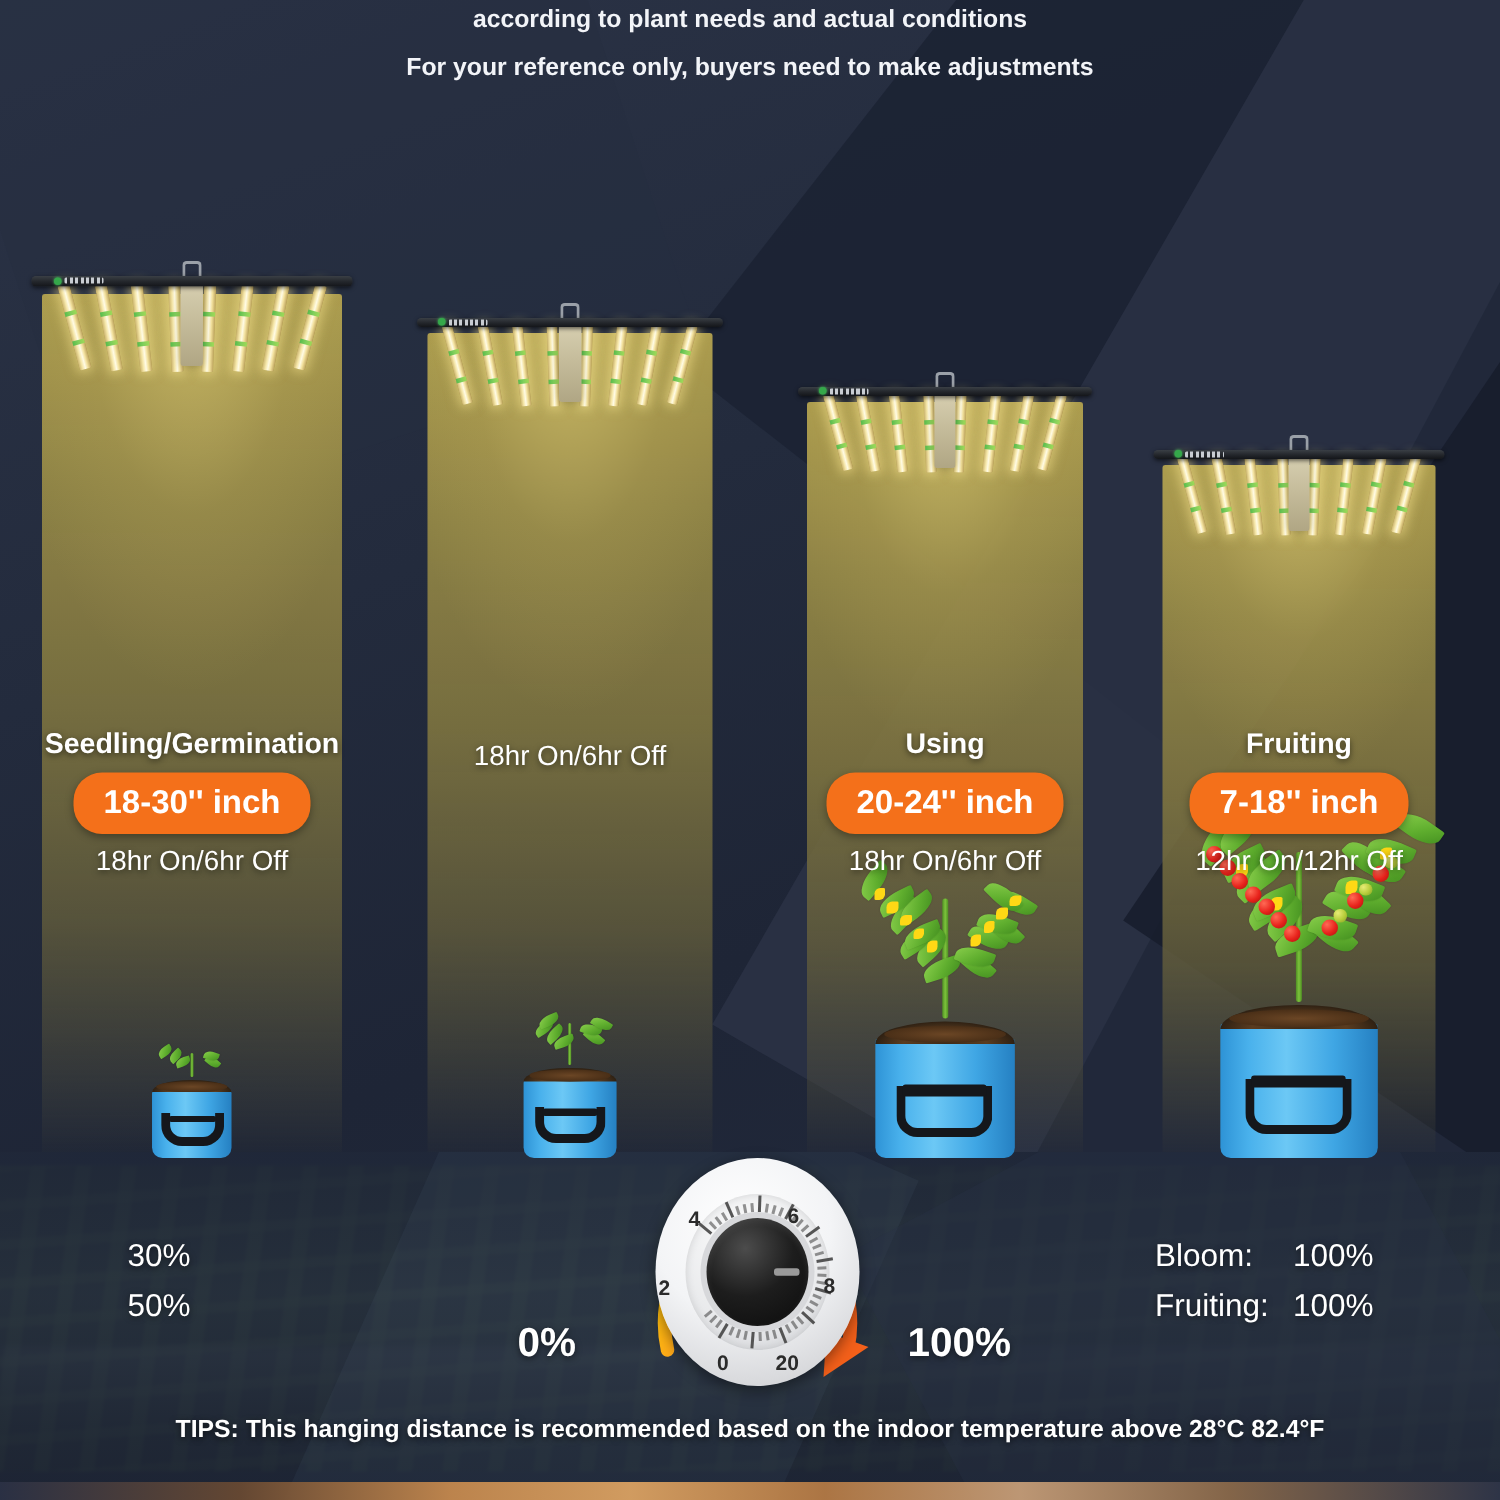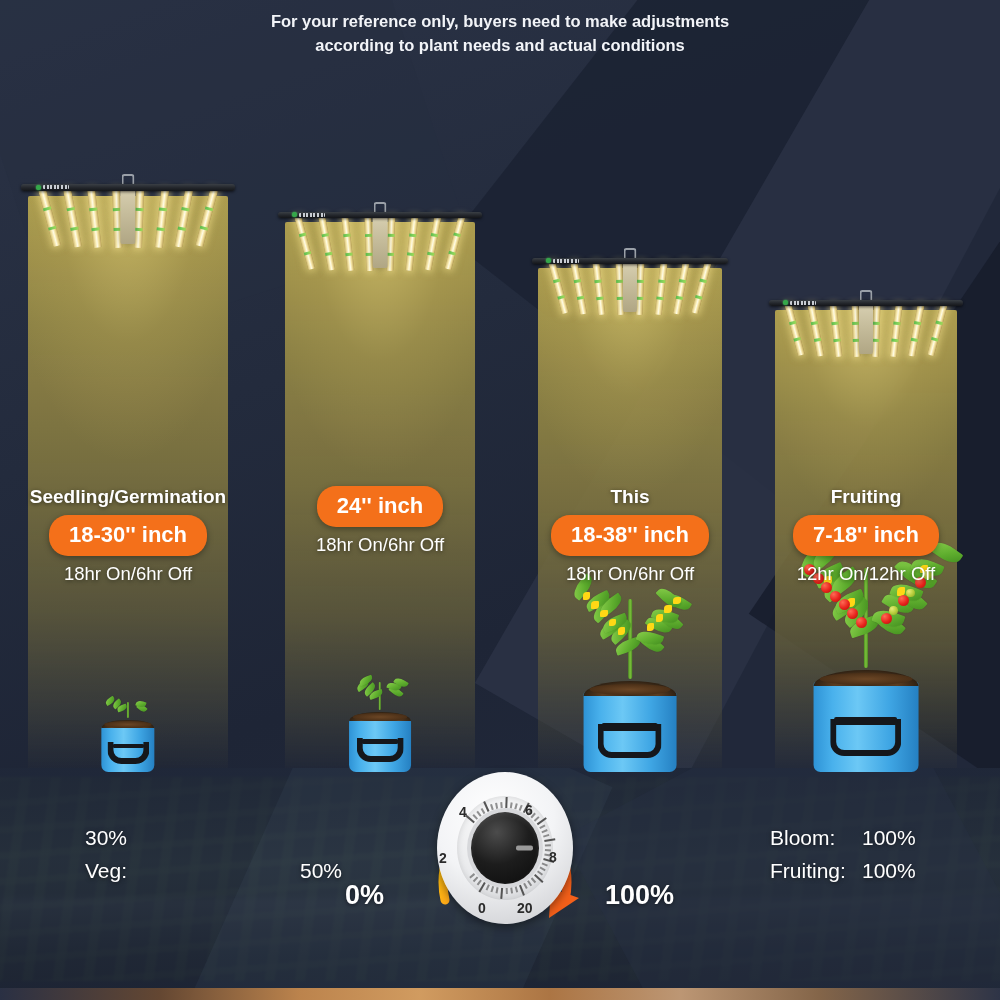--- a/index.html
+++ b/index.html
@@ -169,22 +169,22 @@
     <div class="pb-base"></div>
     <div class="pb-rows"></div>
     <div class="pb-path"></div>
     <div class="pb-tint"></div>
     <div class="pb-diag"></div>
     <div class="pb-diag2"></div>
   </div>
   <div id="bottomstrip"></div>
 
   <div id="header">
+    <div class="sub" style="margin-top:2px">according to plant needs and actual conditions</div>
     <div class="sub">For your reference only, buyers need to make adjustments</div>
-    <div class="sub" style="margin-top:2px">according to plant needs and actual conditions</div>
   </div>
 
   <div id="stages-root">
       <div class="cone" style="left: 28px; top: 196px; width: 200px; height: 578px;">
         <div class="cone-inner"></div>
         <div class="cone-glow"></div>
       </div>
       <div class="panel" style="left: 21px; top: 184px; width: 214px; height: 62px;">
         <div class="hanger"></div>
         <div class="topbar">
@@ -291,21 +291,20 @@
             <div class="seg" style="top:66%"></div>
           </div>
           <div class="bar" style="left:90%;width:7.343999999999999px;height:53.940000000000005px;transform:translateX(-50%) rotate(15deg);transform-origin:50% 0;">
             <div class="seg" style="top:32%"></div>
             <div class="seg" style="top:66%"></div>
           </div>
         </div>
         <div class="driver" style="width:14.687999999999999px;height:53.36px;"></div>
       </div>
       <div class="stageinfo" style="left: 220px; top: 486px; width: 320px;">
-        <div><span class="pill">24'' inch</span></div>
         <div class="cycle">18hr On/6hr Off</div>
       </div>
       <div class="plant" style="left: 270px; top: 542px; width: 220px; height: 230px;">
         <div class="stem" style="left:110px;bottom:62.48px;width:2.448px;height:27.36px;transform:translateX(-50%);"></div>
         <div class="leaf" style="left:98.524px;bottom:73.9712px;width:13.68px;height:7.199999999999999px;transform:rotate(-18deg);"></div>
         <div class="leaf" style="left:118.7868px;bottom:76.9712px;width:13.68px;height:7.199999999999999px;transform:rotate(41deg);"></div>
         <div class="leaf" style="left:92.7928px;bottom:78.6224px;width:13.68px;height:7.199999999999999px;transform:rotate(-42deg);"></div>
         <div class="leaf" style="left:117.49080000000001px;bottom:81.6224px;width:13.68px;height:7.199999999999999px;transform:rotate(19deg);"></div>
         <div class="leaf" style="left:85.5064px;bottom:83.27359999999999px;width:13.68px;height:7.199999999999999px;transform:rotate(-32deg);"></div>
         <div class="leaf" style="left:124.194px;bottom:86.27359999999999px;width:13.68px;height:7.199999999999999px;transform:rotate(31deg);"></div>
@@ -360,22 +359,22 @@
             <div class="seg" style="top:66%"></div>
           </div>
           <div class="bar" style="left:90%;width:7.055999999999999px;height:52.080000000000005px;transform:translateX(-50%) rotate(15deg);transform-origin:50% 0;">
             <div class="seg" style="top:32%"></div>
             <div class="seg" style="top:66%"></div>
           </div>
         </div>
         <div class="driver" style="width:14.111999999999998px;height:51.52px;"></div>
       </div>
       <div class="stageinfo" style="left: 470px; top: 486px; width: 320px;">
-        <div class="stage-name">This</div>
-        <div><span class="pill">18-38'' inch</span></div>
+        <div class="stage-name">Using</div>
+        <div><span class="pill">20-24'' inch</span></div>
         <div class="cycle">18hr On/6hr Off</div>
       </div>
       <div class="plant" style="left: 520px; top: 542px; width: 220px; height: 230px;">
         <div class="stem" style="left:110px;bottom:92.72px;width:3.672px;height:79.92px;transform:translateX(-50%);"></div>
         <div class="leaf" style="left:95.128px;bottom:120.248px;width:25.92px;height:11.88px;transform:rotate(-18deg);"></div>
         <div class="leaf" style="left:118.1076px;bottom:123.248px;width:25.92px;height:11.88px;transform:rotate(41deg);"></div>
         <div class="leaf" style="left:87.6496px;bottom:133.796px;width:25.92px;height:11.88px;transform:rotate(-42deg);"></div>
         <div class="leaf" style="left:117.43560000000001px;bottom:127.796px;width:25.92px;height:11.88px;transform:rotate(19deg);"></div>
         <div class="leaf" style="left:77.9248px;bottom:138.344px;width:25.92px;height:11.88px;transform:rotate(-32deg);"></div>
         <div class="leaf" style="left:126.31800000000001px;bottom:141.344px;width:25.92px;height:11.88px;transform:rotate(31deg);"></div>
@@ -579,28 +578,28 @@
       </div>
     <div class="pcttxt" style="left:-70px;top:108px;">0%</div>
     <div class="pcttxt" style="left:190px;top:108px;">100%</div>
   </div>
 
   <div id="pct-left">
       <div class="pcrow">
         <span>30%</span>
       </div>
       <div class="pcrow">
-        <span class="k">Veg:</span>
         <span>50%</span>
       </div>
     </div>
   <div id="pct-right">
       <div class="pcrow">
         <span class="k">Bloom:</span>
         <span>100%</span>
       </div>
       <div class="pcrow">
         <span class="k">Fruiting:</span>
         <span>100%</span>
       </div>
     </div>
 
+  <div id="tips">TIPS: This hanging distance is recommended based on the indoor temperature above 28°C  82.4°F</div>
 </div>
 
 </body></html>

